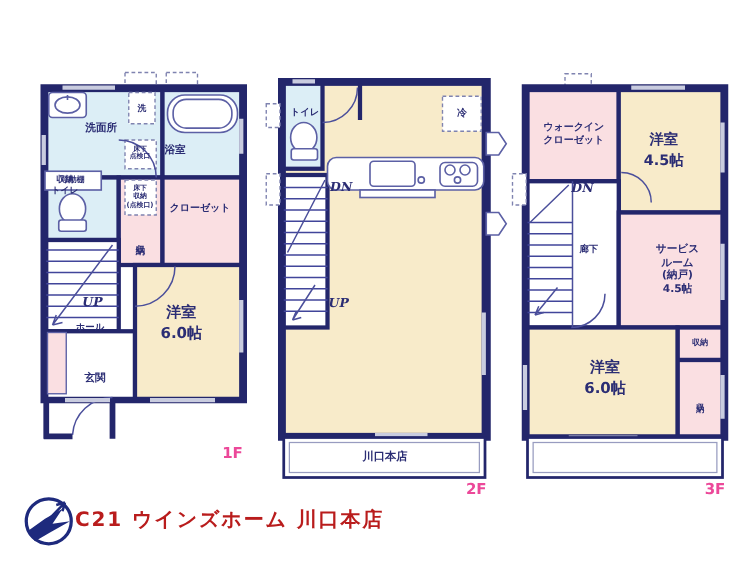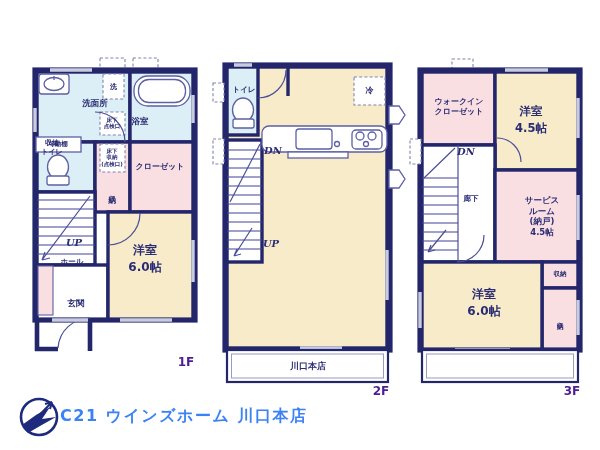--- a/index.html
+++ b/index.html
@@ -33,23 +33,23 @@
   .t7  { font-size:7px; }
   .t75 { font-size:7.5px; }
   .t8  { font-size:8px; }
   .t85 { font-size:8.5px; }
   .t9  { font-size:9px; }
   .t115{ font-size:11.5px; line-height:1.45; }
   .t12 { font-size:12px; line-height:1.45; }
   .t135{ font-size:13.5px; line-height:1.5; }
   .updn{ font-family:"DejaVu Serif",serif; font-style:italic; font-size:10px; }
   .vert{ writing-mode:vertical-rl; text-orientation:upright; letter-spacing:1px; line-height:1; }
-  .floor-tag { position:absolute; transform:translate(-50%,-50%); color:#4c1d95;
+  .floor-tag { position:absolute; transform:translate(-50%,-50%); color:#ec4899;
                font-size:12px; font-weight:bold; }
-  .logo-text { position:absolute; left:60px; top:406px; color:#3b82f6;
+  .logo-text { position:absolute; left:60px; top:406px; color:#b91c1c;
                font-size:16px; letter-spacing:1.5px; font-weight:bold; }
 </style>
 </head>
 <body>
 
 <div id="stage">
 
 <svg class="plan" width="600" height="450" viewBox="0 0 600 450">
 
   <g>
@@ -176,21 +176,21 @@
     </g>
   </g>
 
   <g transform="translate(16,393)">
     <circle cx="23" cy="24" r="18" fill="none" stroke="#1e2a7d" stroke-width="2.6"></circle>
     <path d="M36,9 L10,36 M36,9 L29,11 M36,9 L34,16" stroke="#1e2a7d" stroke-width="2" fill="none"></path>
     <path d="M6,32 L20,22 L34,14 L26,26 L40,24 L24,33 L12,40 Z" fill="#1e2a7d"></path>
   </g>
 </svg>
 
-<span class="lbl t85" style="left:95px;top:103px">洗面所</span>
+<span class="lbl t85" style="left:81px;top:103px">洗面所</span>
 <span class="lbl t7" style="left:113.5px;top:87px">洗</span>
 <span class="lbl t85" style="left:140px;top:121px">浴室</span>
 <span class="lbl t55" style="left:112px;top:123px">床下
 点検口</span>
 <span class="lbl t65" style="left:58px;top:144px">可動棚</span>
 <span class="lbl t7" style="left:52px;top:148px">収納
 トイレ</span>
 <span class="lbl t55" style="left:112px;top:158px">床下
 収納
 (点検口)</span>

